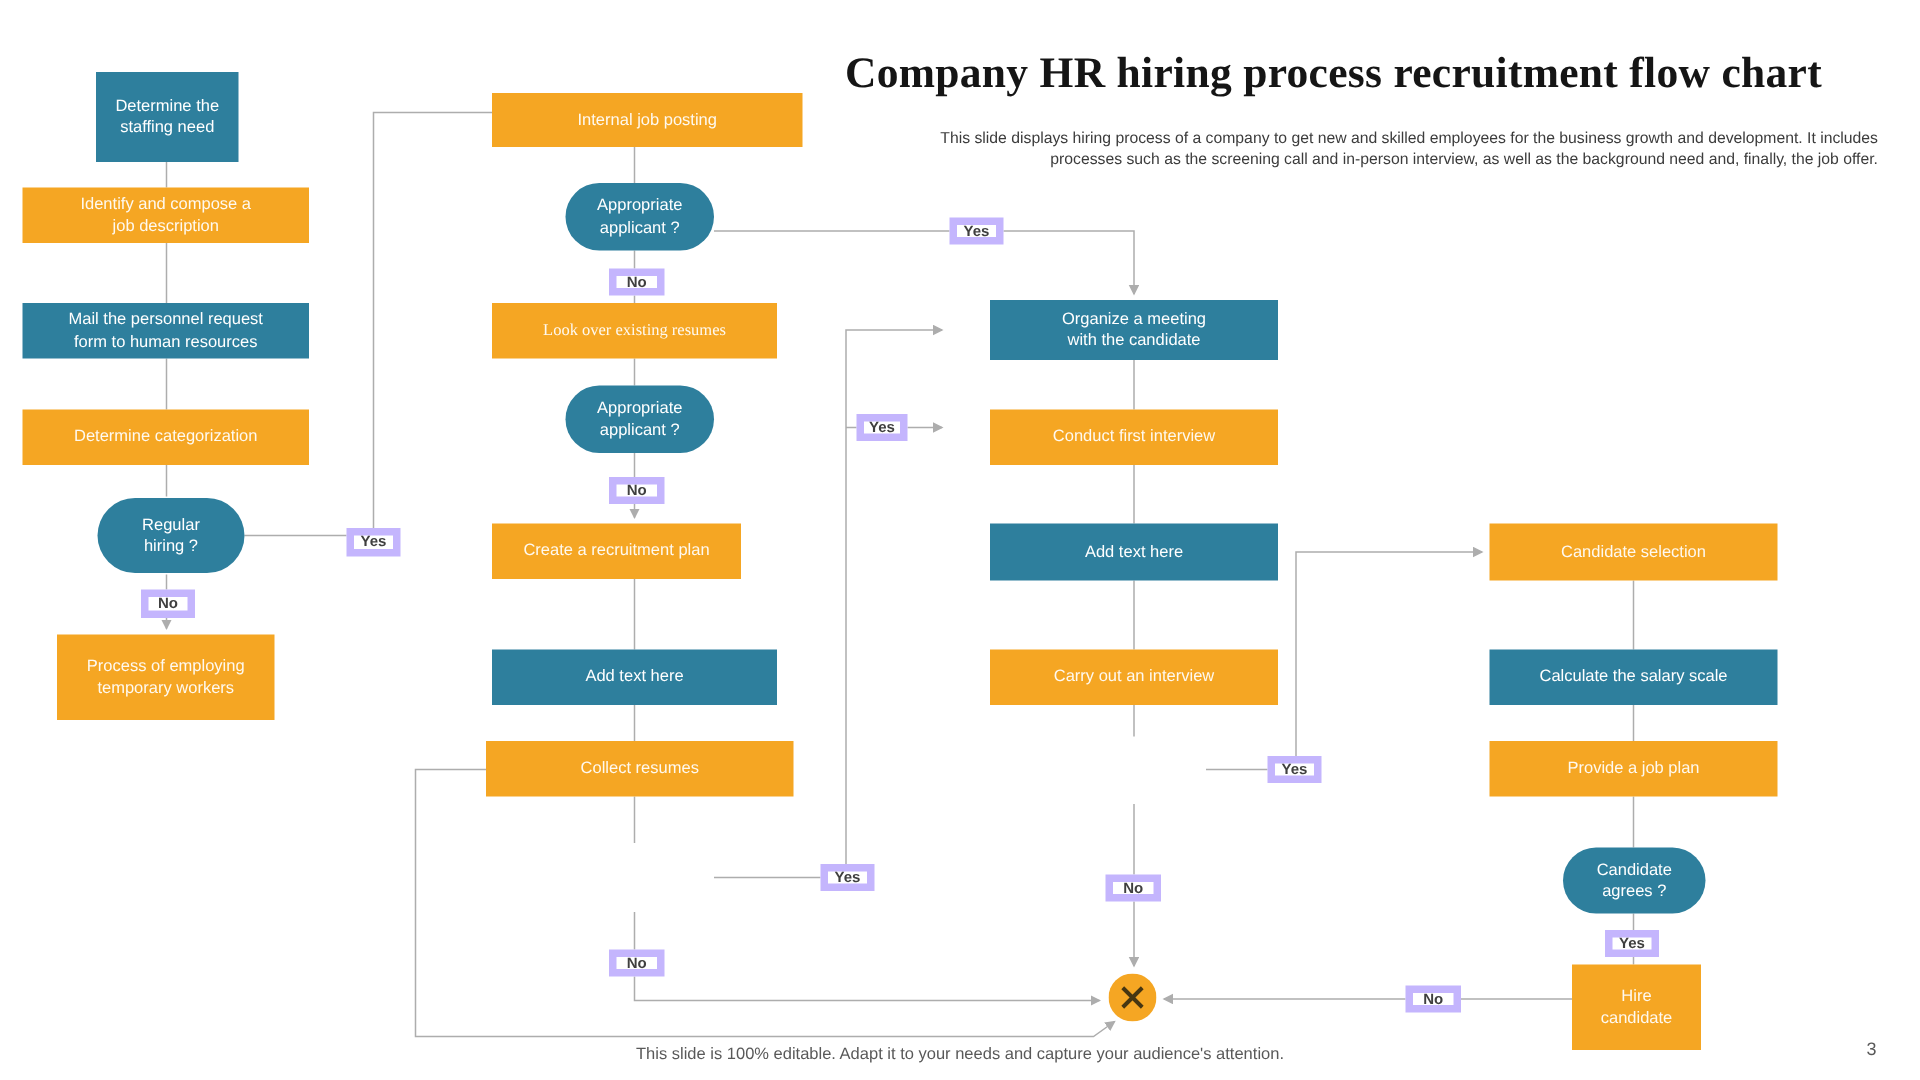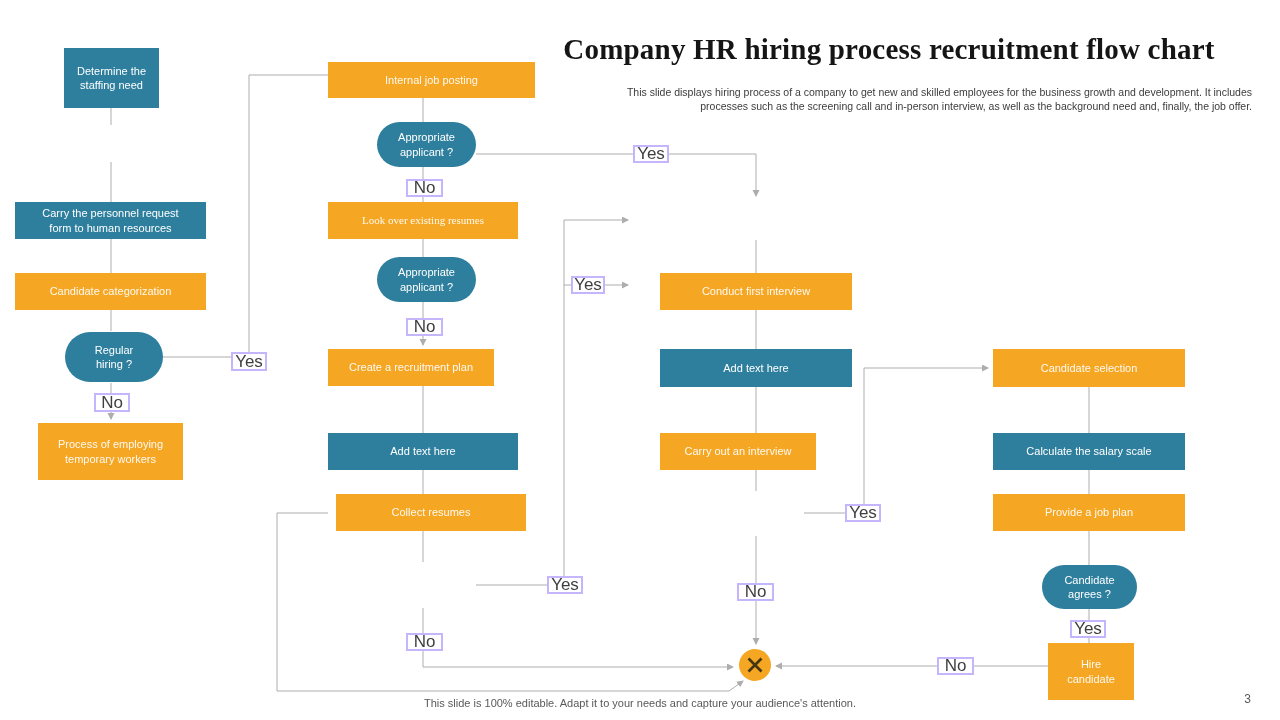--- a/index.html
+++ b/index.html
@@ -14,23 +14,23 @@
   .node {
     position:absolute; display:flex; align-items:center; justify-content:center;
     text-align:center; color:#ffffff; font-size:11px; line-height:1.3; padding:2px;
     box-sizing:border-box;
   }
   .node span { white-space:pre-line; }
   .node.teal   { background:var(--teal); }
   .node.orange { background:var(--orange); color:rgba(255,255,255,0.93); }
   .node.ellipse { border-radius:50px; }
   .decision {
-    position:absolute; z-index:3; background:#ffffff; border:2px solid #c4b5fd;
+    position:absolute; z-index:3; background:#ffffff; border:5px solid #c4b5fd;
     display:flex; align-items:center; justify-content:center;
-    font-size:17px; font-weight:normal; color:#3f3f3f; box-sizing:border-box;
+    font-size:10px; font-weight:bold; color:#3f3f3f; box-sizing:border-box;
   }
   .terminator { position:absolute; z-index:2; }
   .title {
     position:absolute; left:520px; right:22px; top:33px; text-align:center;
     font-family:"Liberation Serif", serif; font-weight:bold; font-size:29px;
     color:#151515; letter-spacing:0.2px;
   }
   .subtitle {
     position:absolute; left:608px; right:28px; top:85px; text-align:right;
     font-size:10.5px; color:#3c3c3c; line-height:1.35;
@@ -88,26 +88,30 @@
     <svg width="32" height="32">
       <circle cx="16" cy="16" r="16" style="fill:var(--orange)"></circle>
       <line x1="9.5" y1="9.5" x2="22.5" y2="22.5" style="stroke:var(--x-mark); stroke-width:2.6"></line>
       <line x1="22.5" y1="9.5" x2="9.5" y2="22.5" style="stroke:var(--x-mark); stroke-width:2.6"></line>
     </svg>
   </div>
 <div class="node box teal" style="left: 64px; top: 48px; width: 95px; height: 60px;">
       <span>Determine the
 staffing need</span>
     </div>
+    <div class="node box orange" style="left: 15px; top: 125px; width: 191px; height: 37px;">
+      <span>Identify and compose a
+job description</span>
+    </div>
     <div class="node box teal" style="left: 15px; top: 202px; width: 191px; height: 37px;">
-      <span>Carry the personnel request
+      <span>Mail the personnel request
 form to human resources</span>
     </div>
     <div class="node box orange" style="left: 15px; top: 273px; width: 191px; height: 37px;">
-      <span>Candidate categorization</span>
+      <span>Determine categorization</span>
     </div>
     <div class="node ellipse teal" style="left: 65px; top: 332px; width: 98px; height: 50px;">
       <span>Regular
 hiring ?</span>
     </div>
     <div class="node box orange" style="left: 38px; top: 423px; width: 145px; height: 57px;">
       <span>Process of employing
 temporary workers</span>
     </div>
     <div class="node box orange" style="left: 328px; top: 62px; width: 207px; height: 36px;">
@@ -123,30 +127,34 @@
     <div class="node ellipse teal" style="left: 377px; top: 257px; width: 99px; height: 45px;">
       <span>Appropriate
 applicant ?</span>
     </div>
     <div class="node box orange" style="left: 328px; top: 349px; width: 166px; height: 37px;">
       <span>Create a recruitment plan</span>
     </div>
     <div class="node box teal" style="left: 328px; top: 433px; width: 190px; height: 37px;">
       <span>Add text here</span>
     </div>
-    <div class="node box orange" style="left: 336px; top: 494px; width: 190px; height: 37px;">
+    <div class="node box orange" style="left: 324px; top: 494px; width: 205px; height: 37px;">
       <span>Collect resumes</span>
+    </div>
+    <div class="node box teal" style="left: 660px; top: 200px; width: 192px; height: 40px;">
+      <span>Organize a meeting
+with the candidate</span>
     </div>
     <div class="node box orange" style="left: 660px; top: 273px; width: 192px; height: 37px;">
       <span>Conduct first interview</span>
     </div>
     <div class="node box teal" style="left: 660px; top: 349px; width: 192px; height: 38px;">
       <span>Add text here</span>
     </div>
-    <div class="node box orange" style="left: 660px; top: 433px; width: 156px; height: 37px;">
+    <div class="node box orange" style="left: 660px; top: 433px; width: 192px; height: 37px;">
       <span>Carry out an interview</span>
     </div>
     <div class="node box orange" style="left: 993px; top: 349px; width: 192px; height: 38px;">
       <span>Candidate selection</span>
     </div>
     <div class="node box teal" style="left: 993px; top: 433px; width: 192px; height: 37px;">
       <span>Calculate the salary scale</span>
     </div>
     <div class="node box orange" style="left: 993px; top: 494px; width: 192px; height: 37px;">
       <span>Provide a job plan</span>

